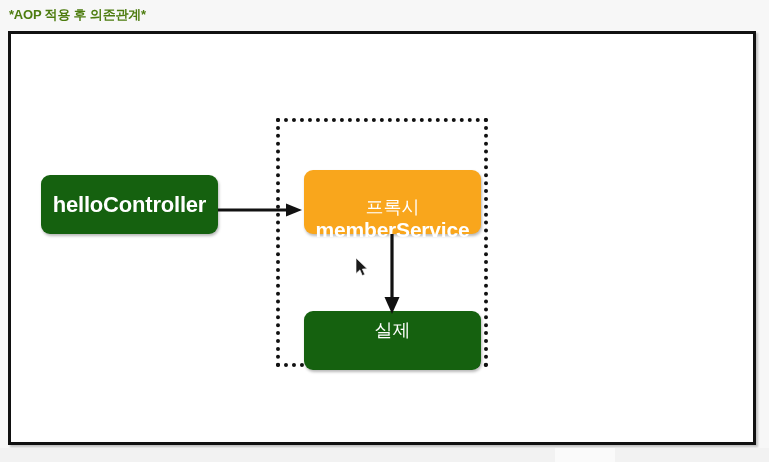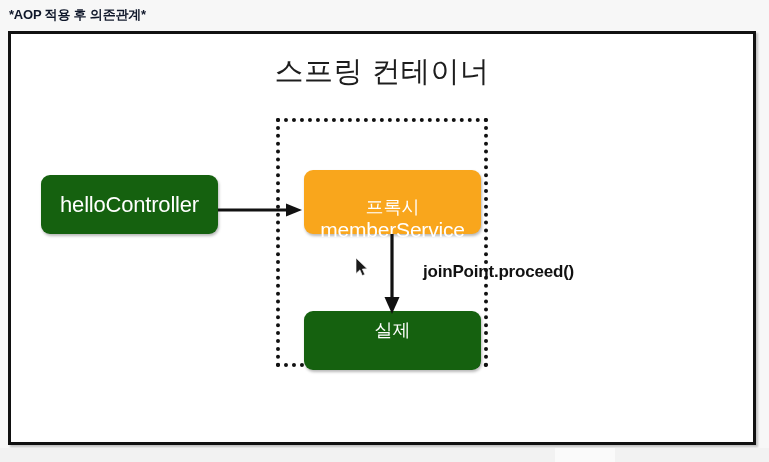--- a/index.html
+++ b/index.html
@@ -25,21 +25,21 @@
     width: 769px;
     height: 31px;
     background: #f7f7f7;
   }
   .caption-text {
     position: absolute;
     left: 9px;
     top: 6px;
     font-size: 13px;
     font-weight: bold;
-    color: #0f172a;
+    color: #4d7c0f;
     letter-spacing: -0.2px;
     white-space: nowrap;
   }
 
   
   .slide-frame {
     position: absolute;
     left: 8px;
     top: 31px;
     width: 748px;
@@ -104,21 +104,21 @@
     line-height: 1.18;
     box-shadow: 1px 2px 3px rgba(0,0,0,0.28);
   }
   .node .line-top {
     font-size: 18px;
     font-weight: 500;
     margin-top: 36px;
   }
   .node .line-main {
     font-size: 21px;
-    font-weight: normal;
+    font-weight: bold;
     letter-spacing: -0.2px;
   }
   .node.single .line-main {
     font-size: 22px;
   }
 
   .node-hello {
     left: 30px;
     top: 141px;
     width: 177px;
@@ -178,21 +178,20 @@
 <body>
 
 <div id="screen">
 
   <div class="caption-strip">
     <div class="caption-text">*AOP 적용 후 의존관계*</div>
   </div>
 
   <div class="slide-frame">
 
-    <div class="slide-title">스프링 컨테이너</div>
 
     <div class="dotted-region"></div>
 
     <div class="node node-hello single" style="background:#15610f;">
       <span class="line-main">helloController</span>
     </div>
 
     <div class="node node-proxy" style="background:#f9a61c;">
       <span class="line-top">프록시</span>
       <span class="line-main">memberService</span>
@@ -210,21 +209,20 @@
       </svg>
     </div>
 
     <div class="arrow-v">
       <svg width="18" height="80" viewBox="0 0 18 80">
         <line x1="9" y1="0" x2="9" y2="66" stroke="#111111" stroke-width="3.2"></line>
         <polygon points="1.5,63 16.5,63 9,80" fill="#111111"></polygon>
       </svg>
     </div>
 
-    <div class="joinpoint-label">joinPoint.proceed()</div>
 
     <div class="cursor">
       <svg width="14" height="20" viewBox="0 0 14 20">
         <polygon points="0,0 0,15.5 3.9,11.9 6.3,17.6 8.8,16.5 6.4,11.1 11.2,10.8" fill="#1a1a1a" stroke="#f2f2f2" stroke-width="0.7"></polygon>
       </svg>
     </div>
 
   </div>
 
   <div class="bottom-strip"></div>

